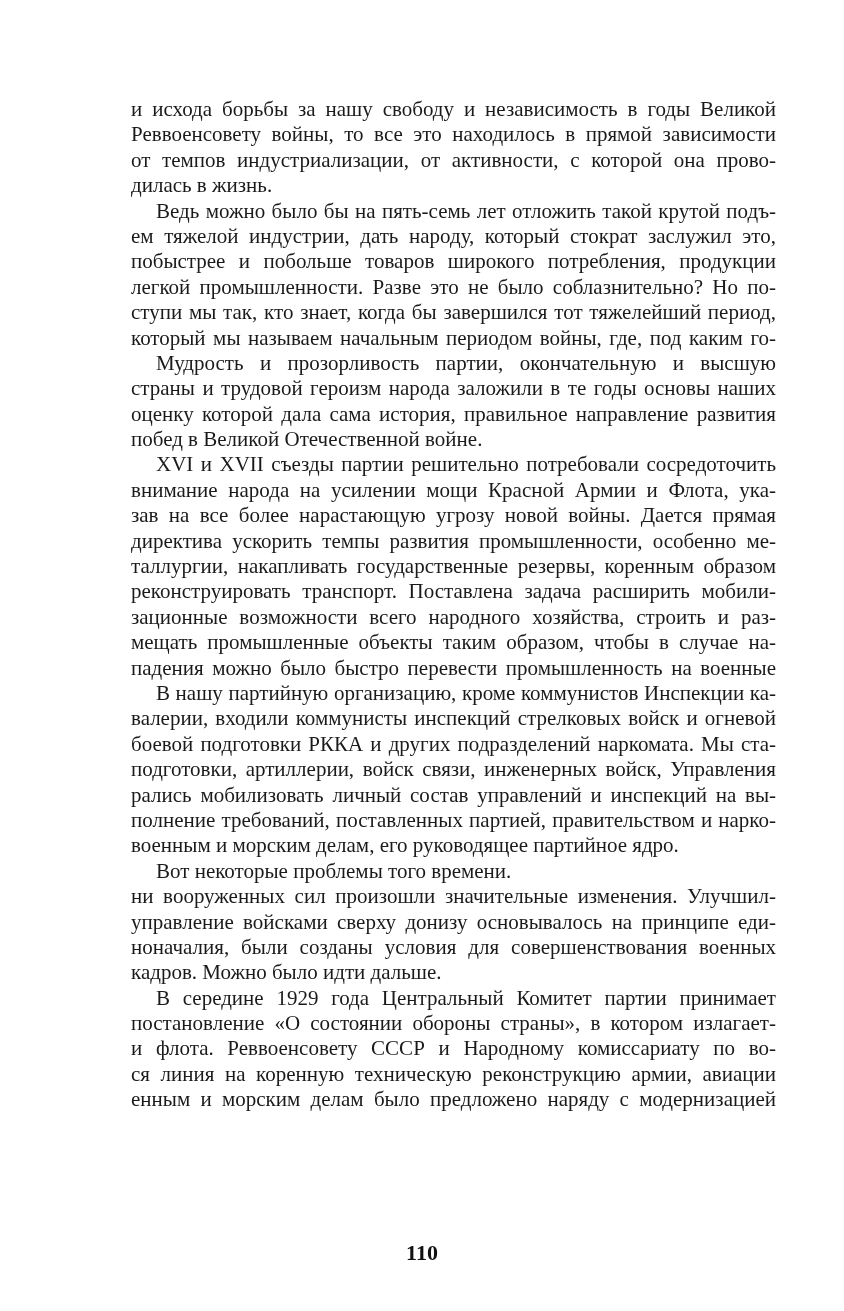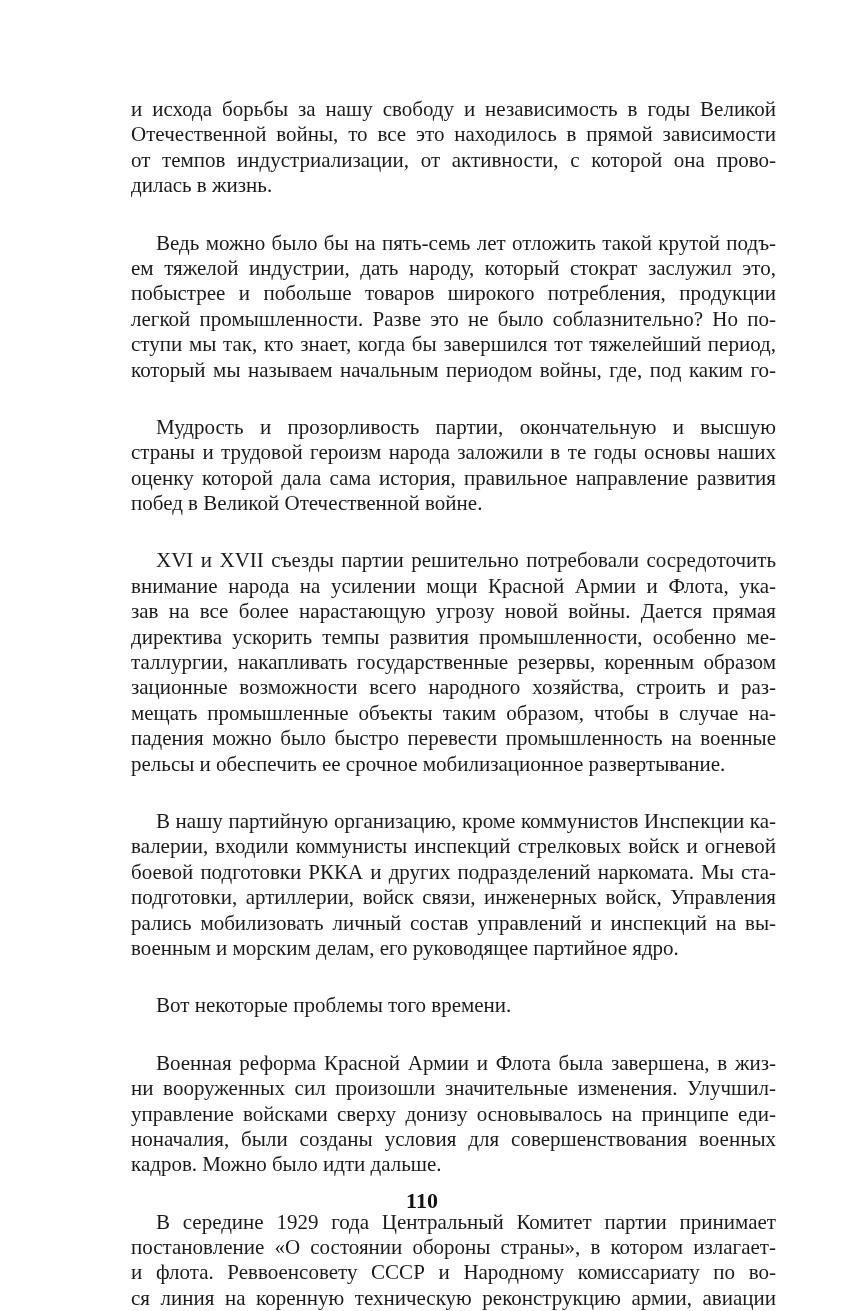--- a/index.html
+++ b/index.html
@@ -28,41 +28,40 @@
       white-space: nowrap;
       text-align: justify;
       text-align-last: justify;
       height: 25.4px;
     }
     .line.last {
       text-align-last: left;
     }
     .line.indent {
       padding-left: 25px;
-      margin-top: 32px;
     }
     .page-number {
       position: absolute;
       left: 0;
       width: 844px;
-      top: 1188px;
+      top: 1240px;
       text-align: center;
       font-family: "Liberation Serif", "DejaVu Serif", serif;
       font-weight: bold;
       font-size: 22px;
       color: #111111;
     }
   </style>
 </head>
 <body>
 
 <div class="page" id="page-body">
     <div>
       <span class="line">и исхода борьбы за нашу свободу и независимость в годы Великой</span>
-      <span class="line">Отечественной войны, то все это находилось в прямой зависимости</span>
+      <span class="line">Реввоенсовету войны, то все это находилось в прямой зависимости</span>
       <span class="line">от темпов индустриализации, от активности, с которой она прово-</span>
       <span class="line last">дилась в жизнь.</span>
     </div>
     <div>
       <span class="line indent">Ведь можно было бы на пять-семь лет отложить такой крутой подъ-</span>
       <span class="line">ем тяжелой индустрии, дать народу, который стократ заслужил это,</span>
       <span class="line">побыстрее и побольше товаров широкого потребления, продукции</span>
       <span class="line">легкой промышленности. Разве это не было соблазнительно? Но по-</span>
       <span class="line">ступи мы так, кто знает, когда бы завершился тот тяжелейший период,</span>
       <span class="line">который мы называем начальным периодом войны, где, под каким го-</span>
@@ -72,38 +71,38 @@
       <span class="line">страны и трудовой героизм народа заложили в те годы основы наших</span>
       <span class="line">оценку которой дала сама история, правильное направление развития</span>
       <span class="line last">побед в Великой Отечественной войне.</span>
     </div>
     <div>
       <span class="line indent">XVI и XVII съезды партии решительно потребовали сосредоточить</span>
       <span class="line">внимание народа на усилении мощи Красной Армии и Флота, ука-</span>
       <span class="line">зав на все более нарастающую угрозу новой войны. Дается прямая</span>
       <span class="line">директива ускорить темпы развития промышленности, особенно ме-</span>
       <span class="line">таллургии, накапливать государственные резервы, коренным образом</span>
+      <span class="line">реконструировать транспорт. Поставлена задача расширить мобили-</span>
       <span class="line">зационные возможности всего народного хозяйства, строить и раз-</span>
       <span class="line">мещать промышленные объекты таким образом, чтобы в случае на-</span>
       <span class="line">падения можно было быстро перевести промышленность на военные</span>
-      <span class="line last">рельсы и обеспечить ее срочное мобилизационное развертывание.</span>
     </div>
     <div>
       <span class="line indent">В нашу партийную организацию, кроме коммунистов Инспекции ка-</span>
       <span class="line">валерии, входили коммунисты инспекций стрелковых войск и огневой</span>
       <span class="line">боевой подготовки РККА и других подразделений наркомата. Мы ста-</span>
       <span class="line">подготовки, артиллерии, войск связи, инженерных войск, Управления</span>
       <span class="line">рались мобилизовать личный состав управлений и инспекций на вы-</span>
+      <span class="line">полнение требований, поставленных партией, правительством и нарко-</span>
       <span class="line last">военным и морским делам, его руководящее партийное ядро.</span>
     </div>
     <div>
       <span class="line indent last">Вот некоторые проблемы того времени.</span>
     </div>
     <div>
-      <span class="line indent">Военная реформа Красной Армии и Флота была завершена, в жиз-</span>
       <span class="line">ни вооруженных сил произошли значительные изменения. Улучшил-</span>
       <span class="line">управление войсками сверху донизу основывалось на принципе еди-</span>
       <span class="line">ноначалия, были созданы условия для совершенствования военных</span>
       <span class="line last">кадров. Можно было идти дальше.</span>
     </div>
     <div>
       <span class="line indent">В середине 1929 года Центральный Комитет партии принимает</span>
       <span class="line">постановление «О состоянии обороны страны», в котором излагает-</span>
       <span class="line">и флота. Реввоенсовету СССР и Народному комиссариату по во-</span>
       <span class="line">ся линия на коренную техническую реконструкцию армии, авиации</span>

